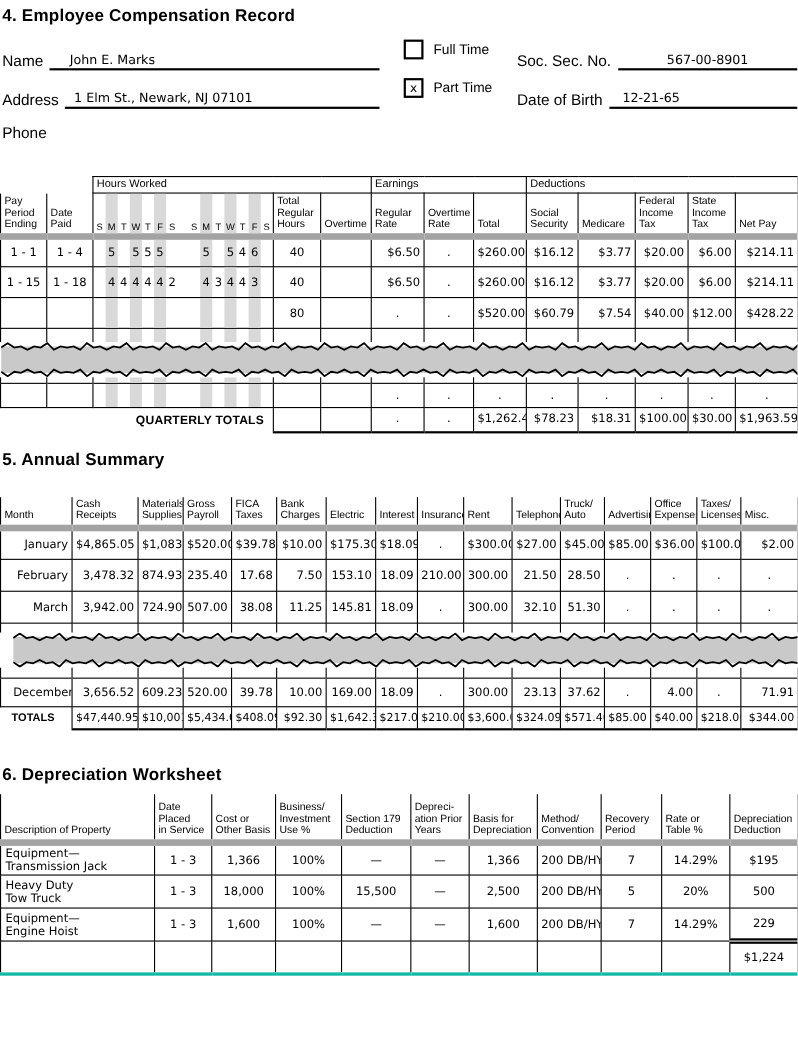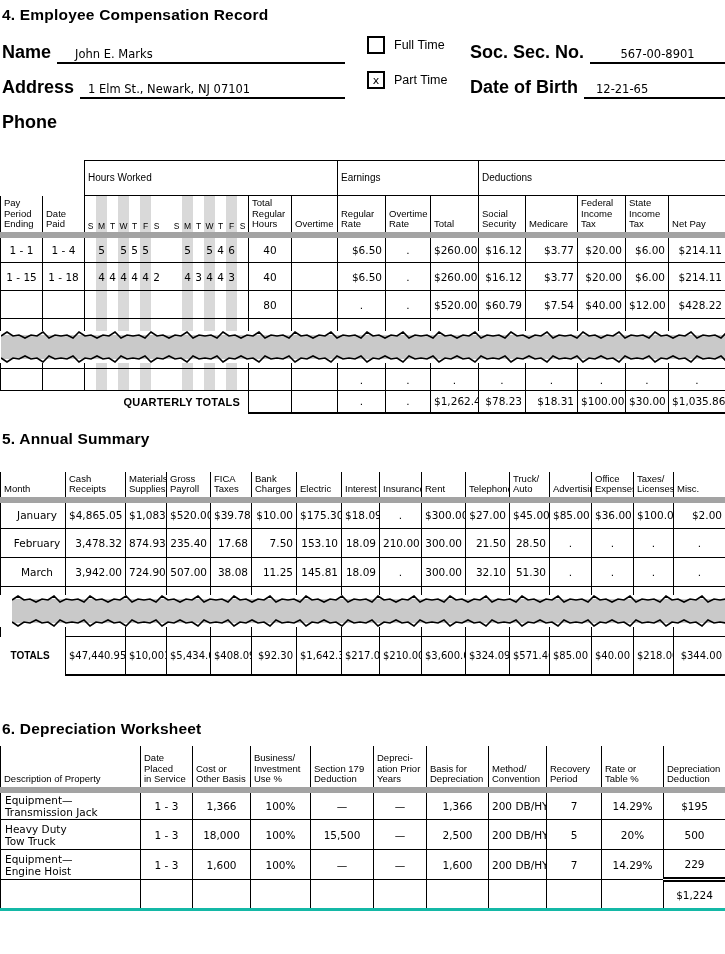--- a/index.html
+++ b/index.html
@@ -1,29 +1,29 @@
 <!DOCTYPE html>
 <html><head>
 <meta charset="utf-8">
 <style>
   html,body{margin:0;padding:0;background:#fff;}
   body{width:725px;height:954px;overflow:hidden;font-family:"Liberation Sans",sans-serif;color:#000;}
   .sec-title{font-size:15.5px;font-weight:bold;letter-spacing:.2px;margin:0 0 0 2px;font-family:"Liberation Sans",sans-serif;}
   #title4{padding-top:6px;}
   #title5{margin-top:16px;}
-  #title6{margin-top:44px;}
+  #title6{margin-top:32px;}
 
   
   .fields{position:relative;height:102px;margin-top:18px;}
   .frow{position:absolute;left:0;right:0;height:26px;}
   .frow.r0{top:0;} .frow.r1{top:35px;} .frow.r2{top:70px;}
   .f-left{position:absolute;left:2px;width:343px;display:flex;align-items:flex-end;}
   .f-check{position:absolute;left:367px;bottom:14px;display:flex;align-items:center;}
   .f-right{position:absolute;left:470px;right:0;display:flex;align-items:flex-end;}
-  .flabel{font-size:18px;margin-right:6px;white-space:nowrap;padding-bottom:1px;font-weight:bold;}
+  .flabel{font-size:14px;margin-right:6px;white-space:nowrap;padding-bottom:1px;}
   .line{flex:1;border-bottom:2px solid #000;display:flex;align-items:flex-end;min-height:20px;}
   .line .fval{font-family:"DejaVu Sans",sans-serif;font-size:11.5px;margin-bottom:1px;padding-left:18px;white-space:nowrap;}
   .line.center{justify-content:center;} .line.center .fval{padding-left:0;}
   .cbox{width:14px;height:14px;border:2px solid #000;display:flex;align-items:center;justify-content:center;
         font-family:"DejaVu Sans",sans-serif;font-size:11px;margin-right:9px;}
   .clabel{font-size:12.5px;}
 
   
   table{border-collapse:collapse;table-layout:fixed;width:725px;}
   th,td{border:1px solid #000;overflow:hidden;}
@@ -34,39 +34,39 @@
   .nob{border:none !important;background:#fff;}
   .grp th{font-size:10px;vertical-align:middle;border-bottom:1px solid #000;border-top:1px solid #000;padding:1px 3px;}
   tr.strip td{border-top:none;border-bottom:none;}
   tr.torn-row td{border:none;padding:0;}
   svg.torn{display:block;}
 
   
   #t1{margin-top:16px;}
   #t1 td:nth-child(1),#t1 td:nth-child(2){text-align:center;}
   #t1 td:nth-child(4){text-align:center;}
-  #t1 tr.h{height:28px;} #t1 tr.hdr{height:30px;} #t1 tr.grp{height:35px;}
+  #t1 tr.h{height:28px;} #t1 tr.hdr{height:30px;} #t1 tr.grp{height:15px;}
   #t1 tr.strip{height:12px;} #t1 tr.strip2{height:6px;} #t1 tr.dots{height:22px;} #t1 tr.quarterly{height:22px;}
   #t1 tr.quarterly td{border-bottom:2.5px solid #000;}
   .qlabel{border:none !important;text-align:right !important;font-family:"Liberation Sans",sans-serif;
           font-weight:bold;font-size:11px;padding-right:8px !important;letter-spacing:.2px;}
   .days-th,.days-cell{position:relative;padding:0 !important;}
   .days-wrap{position:absolute;inset:0;display:flex;}
   .day{flex:0 0 11px;display:flex;align-items:center;justify-content:center;height:100%;
        font-family:"DejaVu Sans",sans-serif;font-size:10.5px;}
   .days-wrap .day:nth-child(8){margin-left:9px;}
   .day.stripe{background:#d9d9d9;}
   .hdr-days .day{align-items:flex-end;padding-bottom:2px;font-family:"Liberation Sans",sans-serif;font-size:8.5px;}
 
   
   #t5{margin-top:24px;}
-  #t5 td:first-child{text-align:center;padding-left:11px;}
+  #t5 td:first-child{text-align:right;padding-left:11px;}
   #t5 tr.h{height:29px;} #t5 tr.hdr{height:28px;}
   #t5 tr.strip{height:8px;} #t5 tr.strip2{height:10px;}
-  #t5 tr.dec{height:26px;} #t5 tr.totals{height:38px;}
+  #t5 tr.dec{height:26px;} #t5 tr.totals{height:20px;}
   #t5 tr.totals td{border-bottom:2.5px solid #000;font-size:10px;}
   .tlabel{border:none !important;font-family:"Liberation Sans",sans-serif;font-weight:bold;font-size:11.5px;
           text-align:left !important;padding-left:10px !important;}
 
   
   #t6{margin-top:8px;}
   #t6 td{text-align:center;}
   #t6 td:first-child{text-align:left;padding-left:4px;font-size:10.5px;line-height:12px;white-space:pre-line;}
   #t6 tr.h{height:30px;} #t6 tr.hdr{height:44px;}
   #t6 tr.last{height:30px;} #t6 tr.last td{border-bottom:3px solid #14b8a6;}
@@ -378,21 +378,21 @@
     <td colspan="3" class="qlabel">QUARTERLY TOTALS</td>
   <td></td>
         <td></td>
         <td class="dot">.</td>
         <td class="dot">.</td>
         <td>$1,262.40</td>
         <td>$78.23</td>
         <td>$18.31</td>
         <td>$100.00</td>
         <td>$30.00</td>
-        <td>$1,035.86</td>
+        <td>$1,963.59</td>
       </tr>
 </tbody>
   </table>
 
 <h1 class="sec-title" id="title5">5. Annual Summary</h1>
 
 <table id="t5">
   <colgroup>
     <col style="width:65px">
       <col style="width:60px">
@@ -530,20 +530,38 @@
         <td></td>
         <td></td>
         <td></td>
         <td></td>
         <td></td>
         <td></td>
         <td></td>
         <td></td>
         <td></td>
       </tr>
+  <tr class="dec">
+        <td>December</td>
+        <td>3,656.52</td>
+        <td>609.23</td>
+        <td>520.00</td>
+        <td>39.78</td>
+        <td>10.00</td>
+        <td>169.00</td>
+        <td>18.09</td>
+        <td class="dot">.</td>
+        <td>300.00</td>
+        <td>23.13</td>
+        <td>37.62</td>
+        <td class="dot">.</td>
+        <td>4.00</td>
+        <td class="dot">.</td>
+        <td>71.91</td>
+      </tr>
   <tr class="totals">
     <td class="tlabel">TOTALS</td>
   <td>$47,440.95</td>
         <td>$10,001.00</td>
         <td>$5,434.00</td>
         <td>$408.09</td>
         <td>$92.30</td>
         <td>$1,642.37</td>
         <td>$217.08</td>
         <td>$210.00</td>

